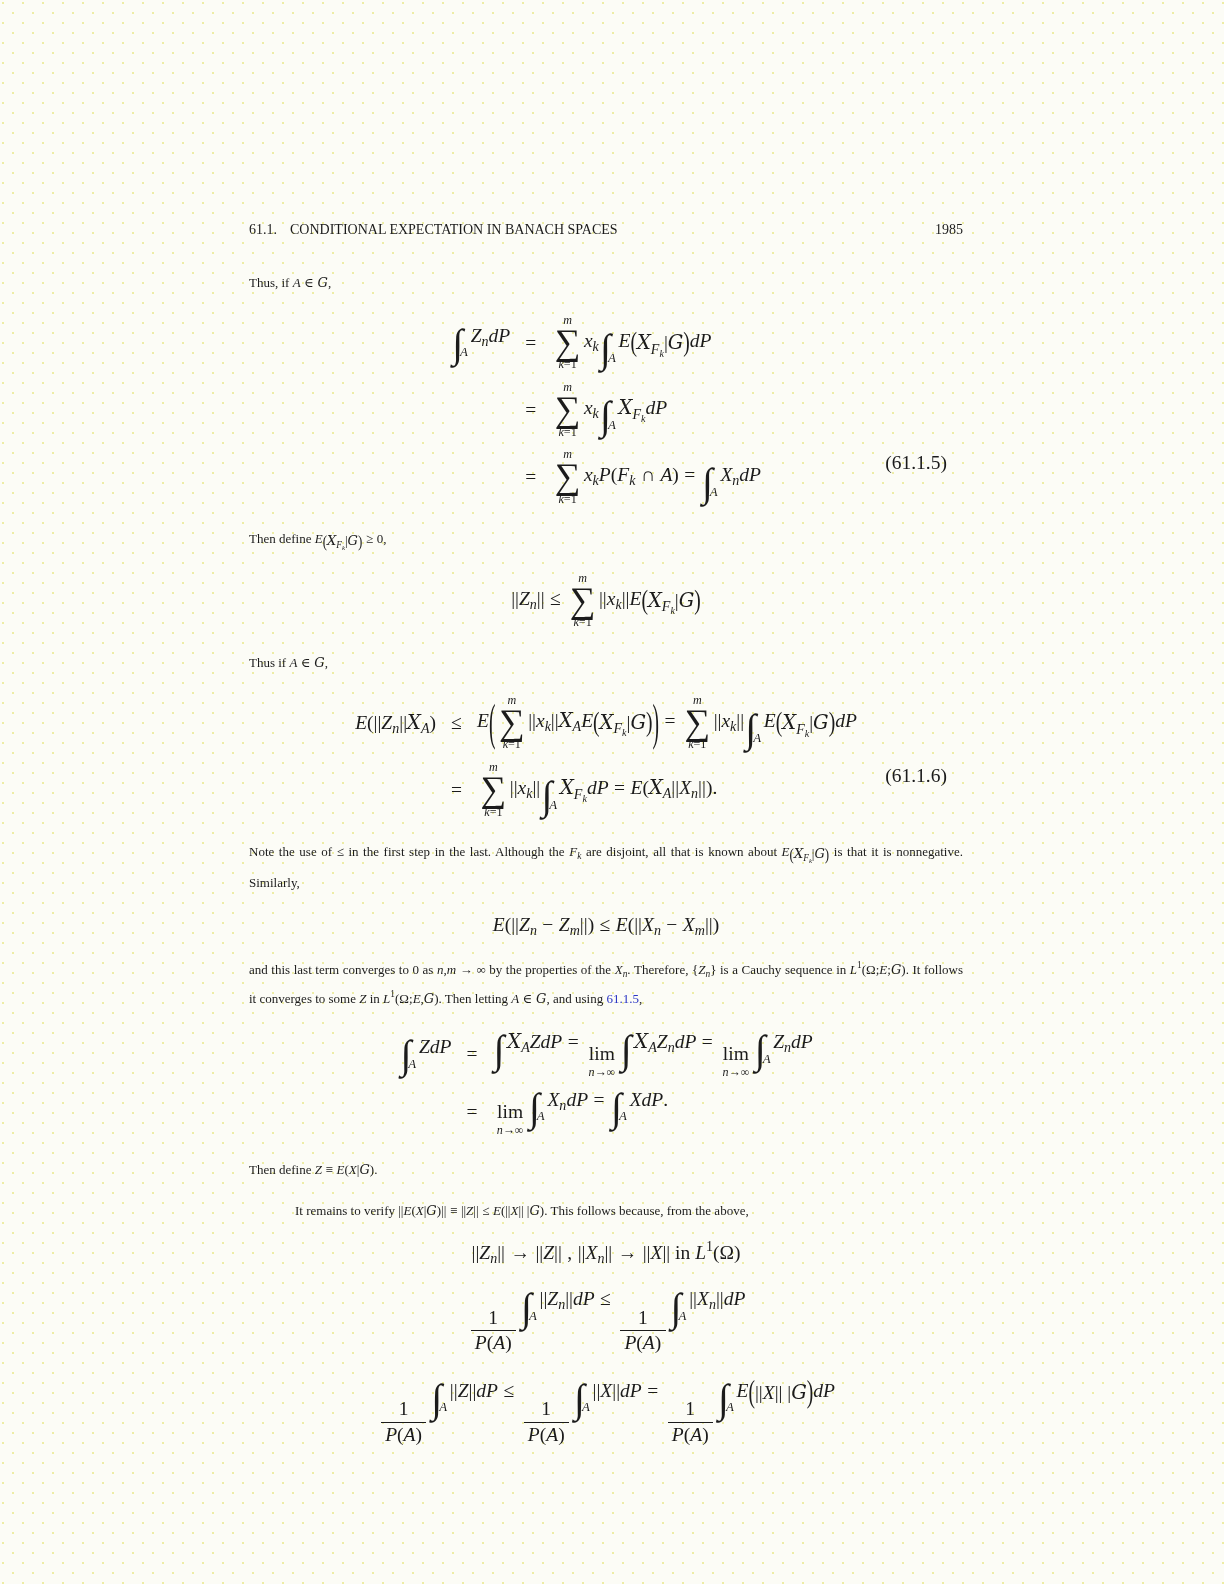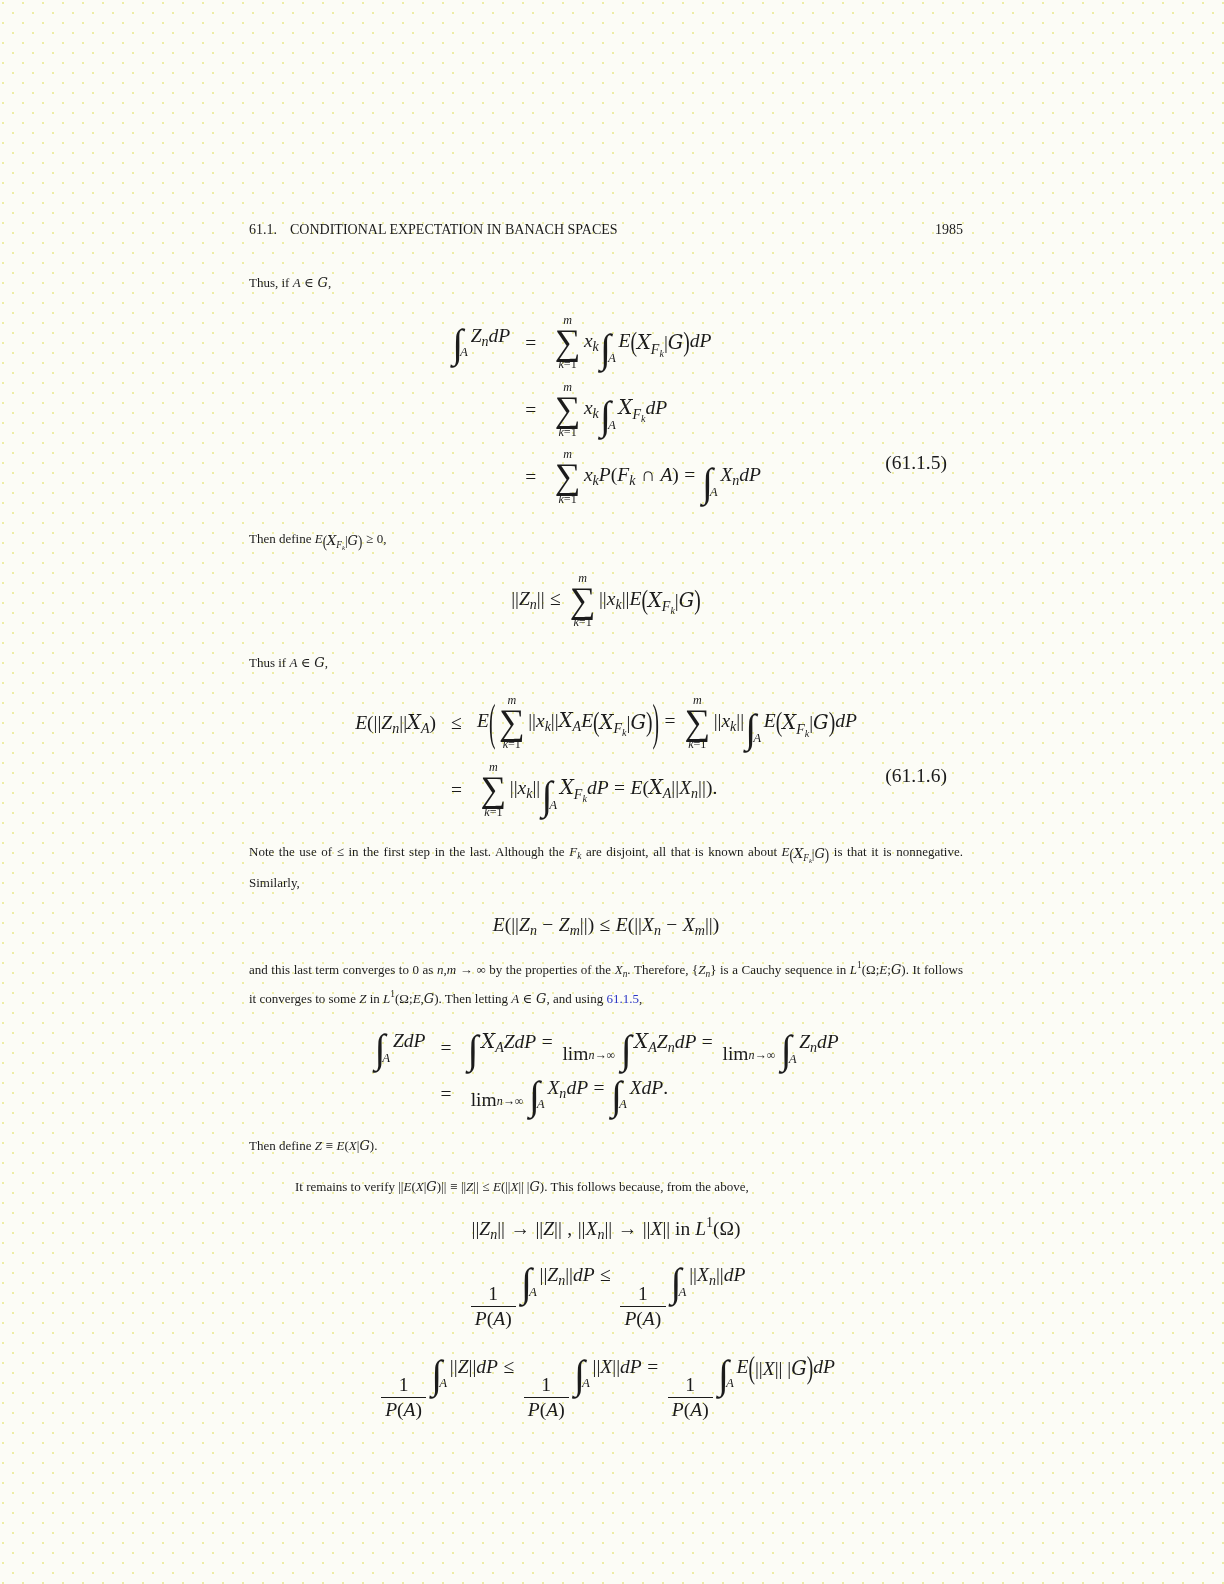--- a/index.html
+++ b/index.html
@@ -30,21 +30,21 @@
   .it{font-style:italic;}
   .scr{font-style:italic;font-family:"DejaVu Serif",serif;}
   .op{padding:0 .28em;}
   .lk{color:var(--link,#2a35c4);cursor:pointer;}
   .swrap{white-space:nowrap;}
   .sub{font-size:.72em;vertical-align:-.32em;line-height:0;}
   .sup{font-size:.72em;vertical-align:.6em;line-height:0;}
   .sum{display:inline-flex;flex-direction:column;align-items:center;vertical-align:middle;line-height:1;margin:0 .18em;text-align:center;}
   .sum .glyph{font-size:1.85em;line-height:.88;}
   .hi,.lo{font-size:.62em;line-height:1.05;}
-  .limop{display:inline-flex;flex-direction:row;align-items:center;vertical-align:-.65em;line-height:1;margin:0 .22em;}
+  .limop{display:inline-flex;flex-direction:column;align-items:center;vertical-align:-.65em;line-height:1;margin:0 .22em;}
   .limop .lo{margin-top:2px;}
   .int{display:inline-block;margin:0 .14em 0 .06em;white-space:nowrap;}
   .int .glyph{font-size:2.05em;line-height:.8;display:inline-block;vertical-align:-.38em;}
   .int .isub{display:inline-block;font-size:.66em;vertical-align:-1.15em;margin-left:-3px;}
   .frac{display:inline-flex;flex-direction:column;align-items:center;vertical-align:-.95em;line-height:1.25;margin:0 .2em;text-align:center;}
   .frac .num{padding:0 .22em;}
   .frac .den{border-top:1.4px solid currentColor;padding:0 .22em;}
   .grp{display:inline-flex;align-items:center;vertical-align:middle;}
   .grp-in{display:inline-block;}
   .paren{display:inline-block;transform-origin:50% 50%;line-height:1;}

